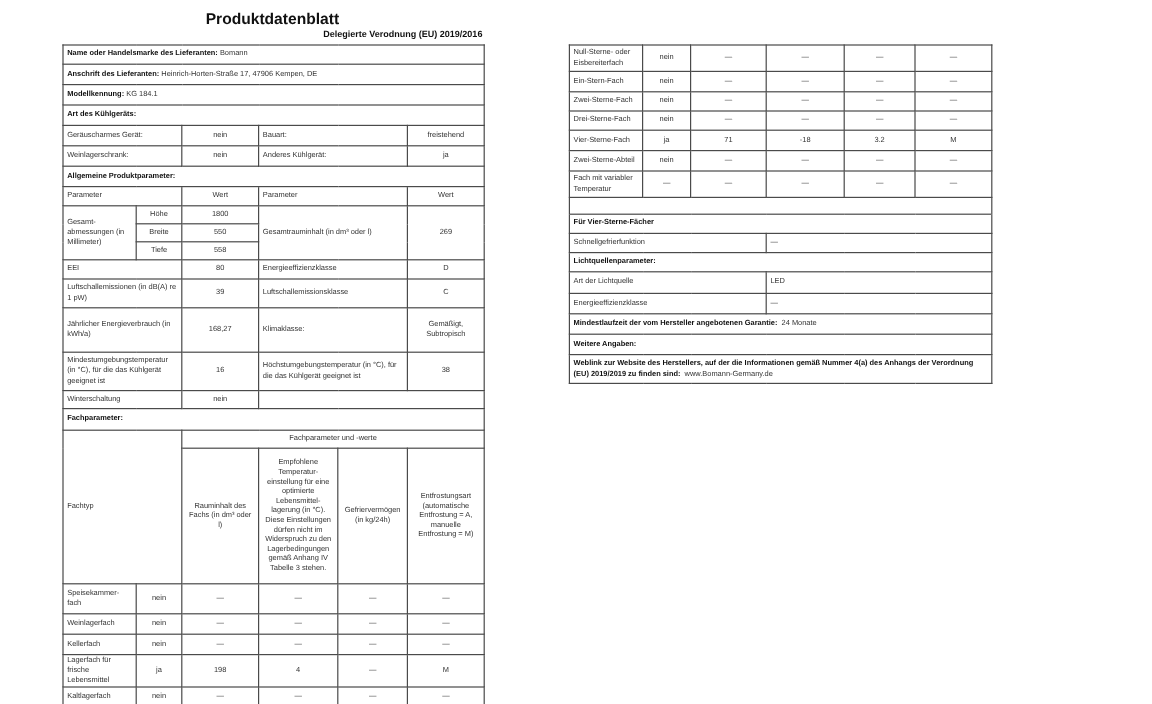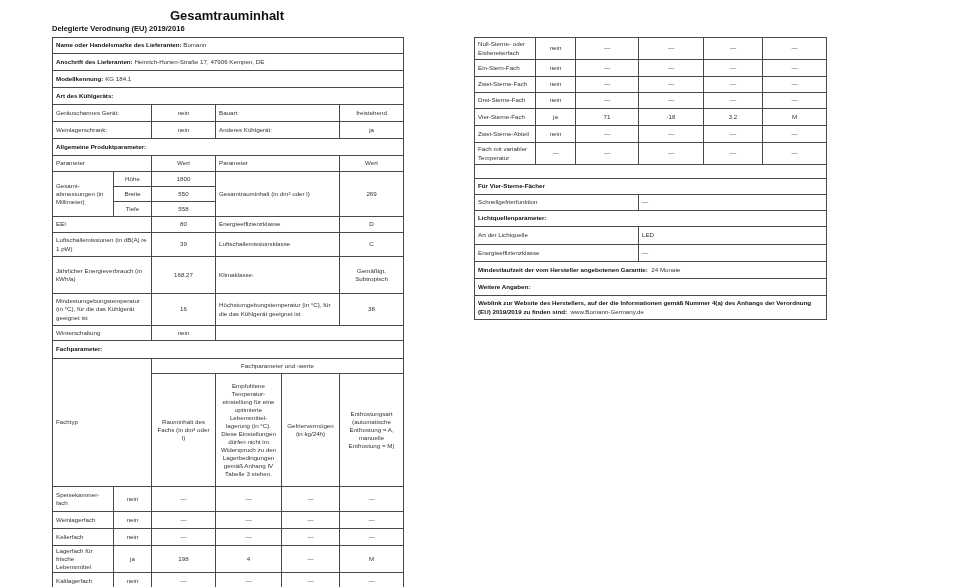--- a/index.html
+++ b/index.html
@@ -1,34 +1,34 @@
 <!DOCTYPE html>
 <html><head>
 <meta charset="utf-8">
 <style>
   html, body { margin:0; padding:0; background:#ffffff; }
   body { width:960px; height:587px; position:relative; overflow:hidden;
          font-family:"Liberation Sans", "DejaVu Sans", sans-serif; color:#222; }
   .title { position:absolute; left:52px; width:350px; top:8px; text-align:center;
            font-size:13px; font-weight:bold; color:#111; }
-  .subtitle { position:absolute; left:52px; width:350px; top:24px; text-align:left;
+  .subtitle { position:absolute; left:52px; width:350px; top:24px; text-align:right;
               font-size:7.5px; font-weight:bold; color:#111; }
   table { border-collapse:collapse; position:absolute; table-layout:fixed; }
   td { border:1px solid #4a4a4a; font-size:6.2px; line-height:1.3; padding:1px 3px;
        vertical-align:middle; color:#333; overflow:hidden; }
   td.c { text-align:center; }
   td.b { font-weight:bold; color:#111; }
   .lbl { font-weight:bold; color:#111; }
   #left { left:52px; top:37px; width:351px; }
   #right { left:474px; top:37px; width:352px; }
 </style>
 </head>
 <body>
 
-<div class="title">Gesamtrauminhalt</div>
+<div class="title">Produktdatenblatt</div>
 <div class="subtitle">Delegierte Verodnung (EU) 2019/2016</div>
 
 <table id="left">
   <colgroup>
     <col style="width:61px">
       <col style="width:38px">
       <col style="width:64px">
     <col style="width:66px">
       <col style="width:58px">
       <col style="width:64px">

